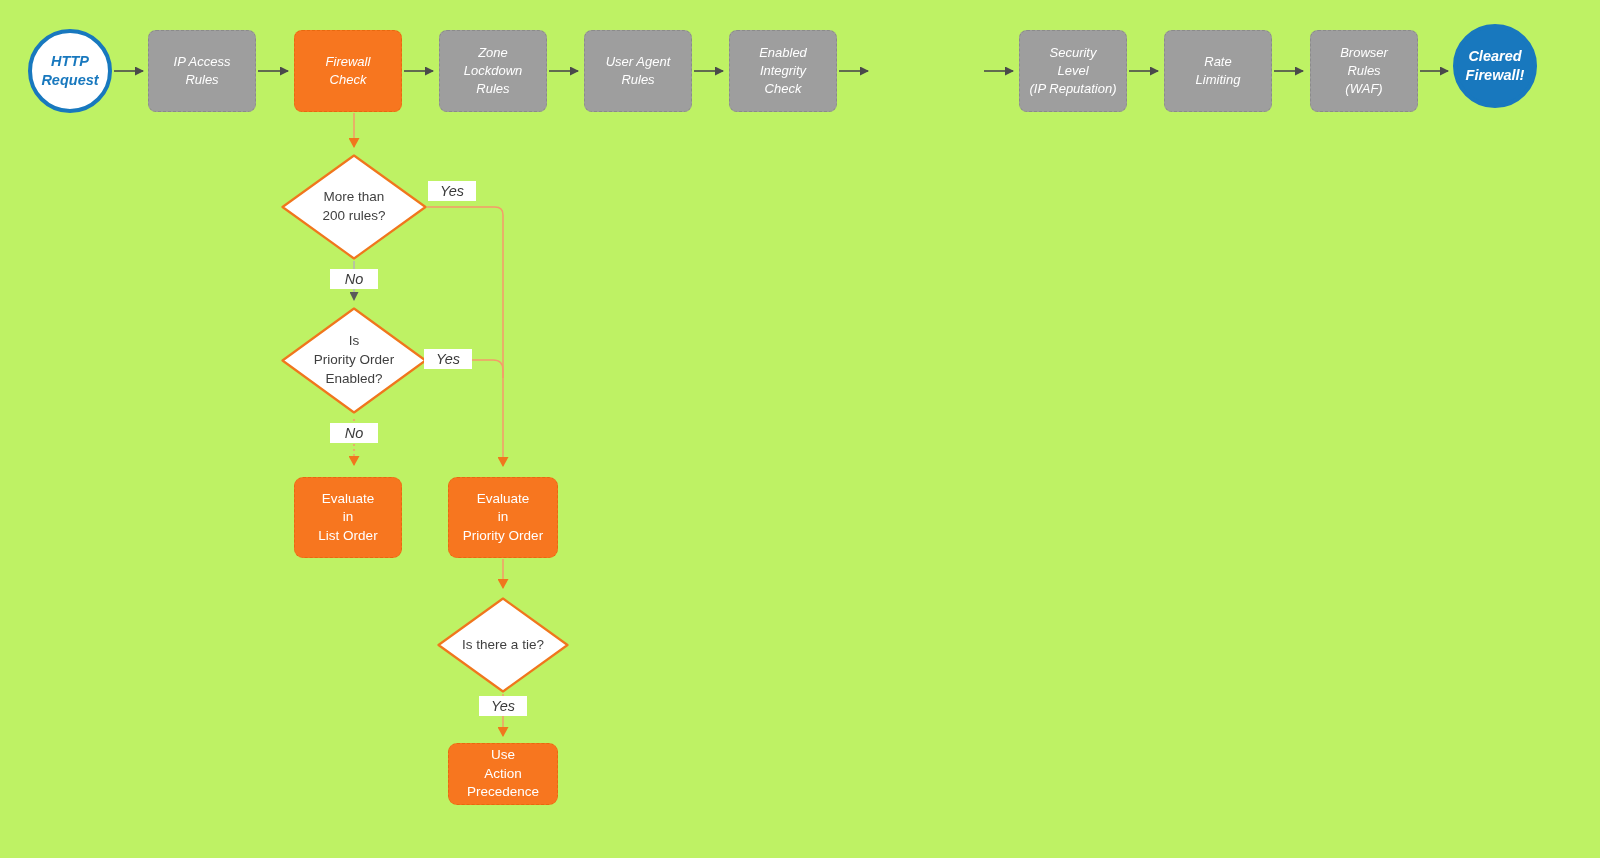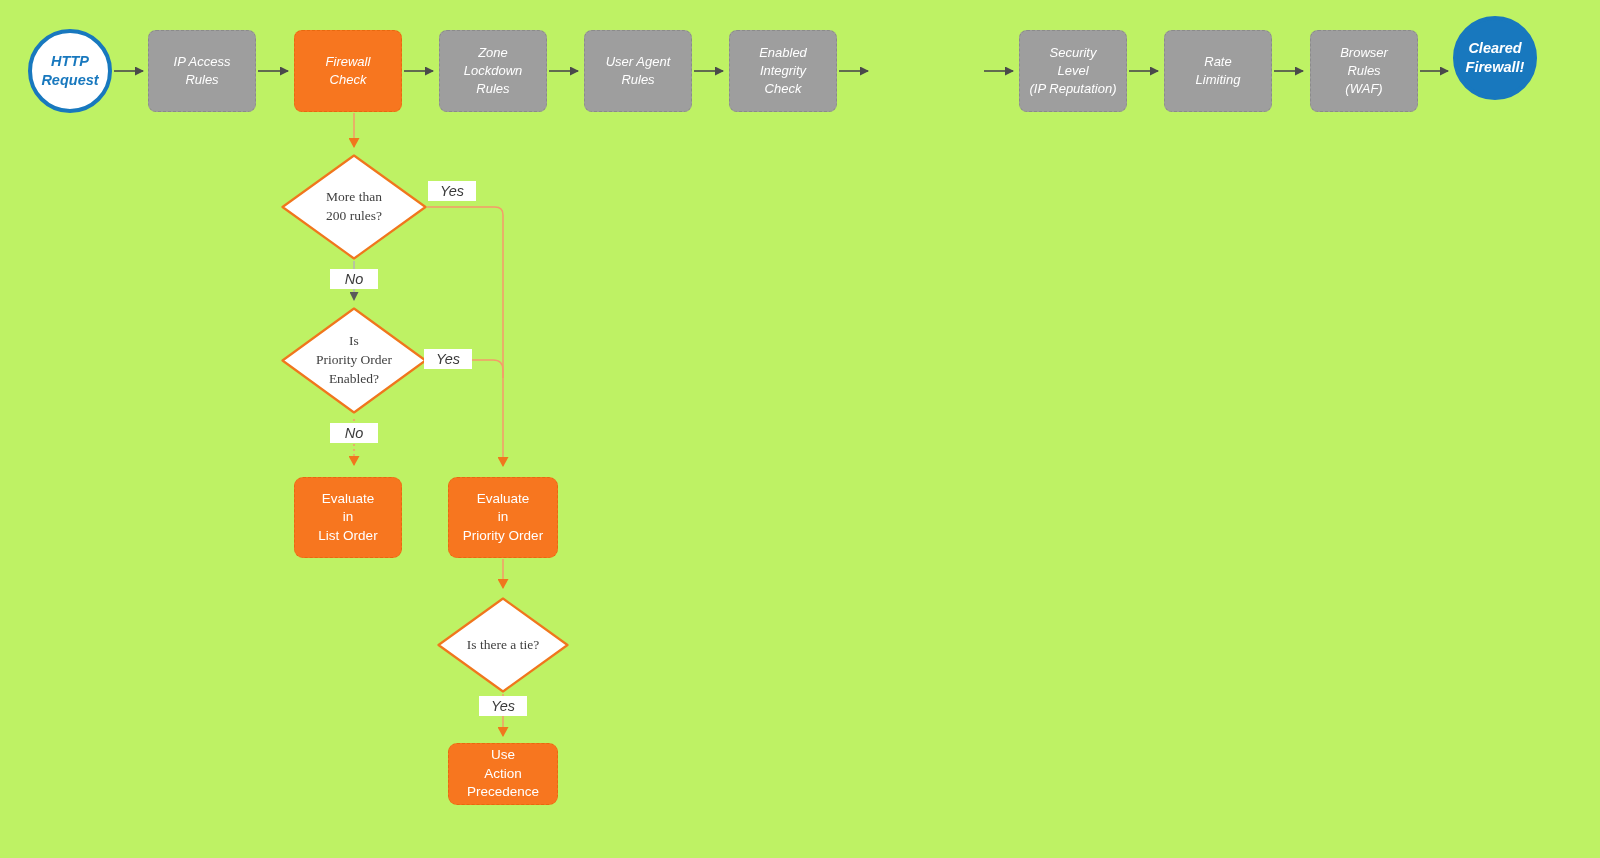--- a/index.html
+++ b/index.html
@@ -10,40 +10,40 @@
   .connectors{position:absolute;left:0;top:0;width:1600px;height:858px;}
 
   
   .node{position:absolute;display:flex;align-items:center;justify-content:center;
         text-align:center;box-sizing:border-box;}
   .node .lbl{white-space:pre-line;}
 
   .circle{width:84px;height:84px;border-radius:50%;}
   .circle.start{left:28px;top:29px;background:#ffffff;border:4px solid #1878BE;
         color:#1878BE;font-weight:bold;font-style:italic;font-size:14.5px;line-height:1.3;}
-  .circle.end{left:1453px;top:16px;background:#1878BE;border:4px solid #1878BE;
+  .circle.end{left:1453px;top:24px;background:#1878BE;border:4px solid #1878BE;
         color:#ffffff;font-weight:bold;font-style:italic;font-size:14.5px;line-height:1.3;}
 
   .stage{top:30px;width:108px;height:82px;background:#9E9E9E;border:1px dashed #8B8B8B;
         border-radius:8px;color:#ffffff;font-style:italic;font-size:13px;line-height:1.38;}
   .stage.highlight{background:#F7761F;border-color:#E8690F;}
   .s0{left:148px}.s1{left:294px}.s2{left:439px}.s3{left:584px}.s4{left:729px}
   .s5{left:874px}.s6{left:1019px}.s7{left:1164px}.s8{left:1310px}
 
   .action{width:110px;height:81px;background:#F7761F;border:1px dashed #E8690F;
         border-radius:9px;color:#ffffff;font-size:13.5px;line-height:1.38;}
   .act-list{left:294px;top:477px;width:108px;}
   .act-priority{left:448px;top:477px;}
   .act-precedence{left:448px;top:743px;height:62px;}
 
   .diamond{position:absolute;}
   .diamond svg{position:absolute;left:0;top:0;display:block;}
   .diamond .dlbl{position:absolute;left:0;top:0;width:100%;height:100%;
         display:flex;align-items:center;justify-content:center;text-align:center;
-        color:#3F3F3F;font-size:13.5px;line-height:1.4;white-space:pre-line;font-family:Liberation Serif, serif;}
+        color:#3F3F3F;font-size:13.5px;line-height:1.4;white-space:pre-line;}
   .d1{left:281px;top:154px;width:146px;height:106px;}
   .d2{left:281px;top:307px;width:146px;height:107px;}
   .d3{left:437px;top:597px;width:132px;height:96px;}
 
   
   .edge-label{position:absolute;width:48px;text-align:center;background:#ffffff;
         color:#3A3A3A;font-style:italic;font-size:14.5px;line-height:20px;height:20px;}
   .yes1{left:428px;top:181px;}
   .yes2{left:424px;top:349px;}
   .no1{left:330px;top:269px;}

